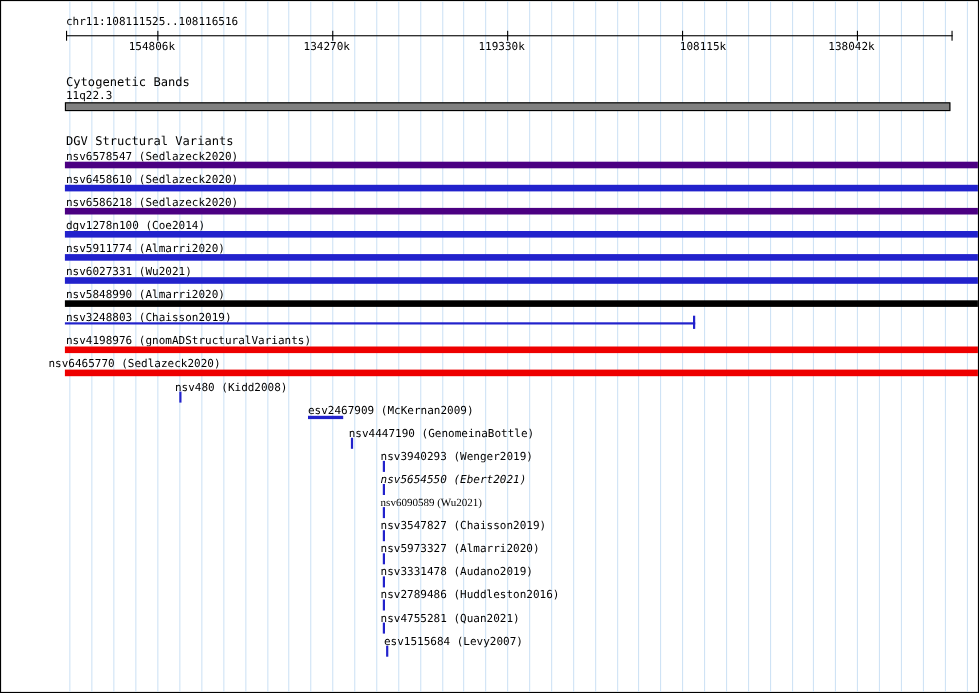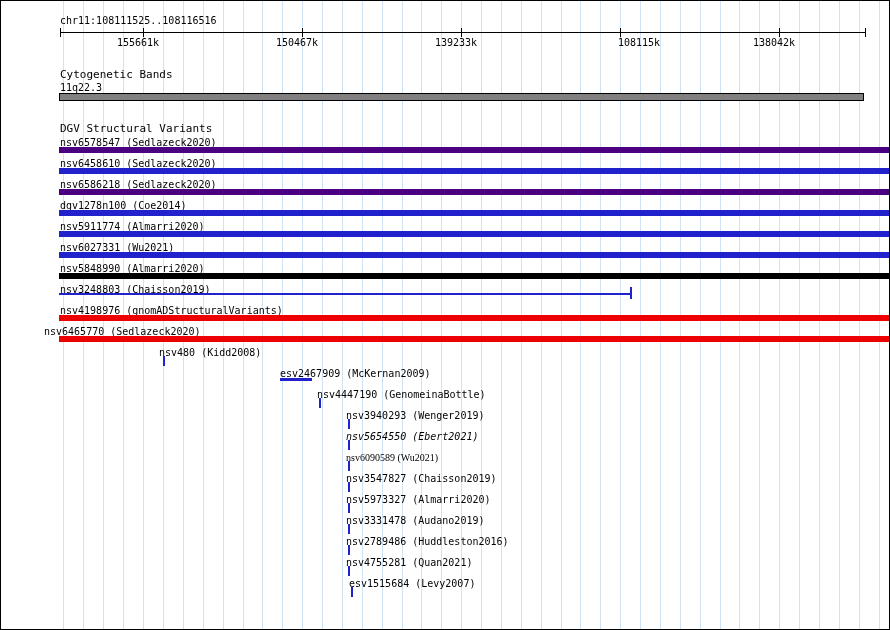--- a/index.html
+++ b/index.html
@@ -130,25 +130,25 @@
       <div class="gridline" style="left: 878px; background: rgb(207, 227, 245);"></div>
     </div>
 
   <div class="coord-label" style="left:59px; top:14px;">chr11:108111525..108116516</div>
 
   <div class="ruler-line" style="left:59px; top:31px; width:806px; height:1px;"></div>
   <div class="ruler-line" style="left:59px; top:27px; width:1px; height:9px;"></div>
   <div class="ruler-line" style="left:864px; top:27px; width:1px; height:9px;"></div>
   <div id="ruler-ticks">
       <div class="ruler-line" style="left: 142px; top: 27px; width: 1px; height: 9px;"></div>
-      <div class="tick-label" style="left: 116px; top: 36px;">155661k</div>
+      <div class="tick-label" style="left: 116px; top: 36px;">154806k</div>
       <div class="ruler-line" style="left: 301px; top: 27px; width: 1px; height: 9px;"></div>
-      <div class="tick-label" style="left: 275px; top: 36px;">150467k</div>
+      <div class="tick-label" style="left: 275px; top: 36px;">134270k</div>
       <div class="ruler-line" style="left: 460px; top: 27px; width: 1px; height: 9px;"></div>
-      <div class="tick-label" style="left: 434px; top: 36px;">139233k</div>
+      <div class="tick-label" style="left: 434px; top: 36px;">119330k</div>
       <div class="ruler-line" style="left: 619px; top: 27px; width: 1px; height: 9px;"></div>
       <div class="tick-label" style="left: 617px; top: 36px;">108115k</div>
       <div class="ruler-line" style="left: 778px; top: 27px; width: 1px; height: 9px;"></div>
       <div class="tick-label" style="left: 752px; top: 36px;">138042k</div>
     </div>
 
   <div class="section-title" style="left:59px; top:67px;">Cytogenetic Bands</div>
   <div class="band-label" style="left:59px; top:81px;">11q22.3</div>
   <div class="band-bar" style="left:58px; top:92px; width:805px; height:8px;"></div>
 

